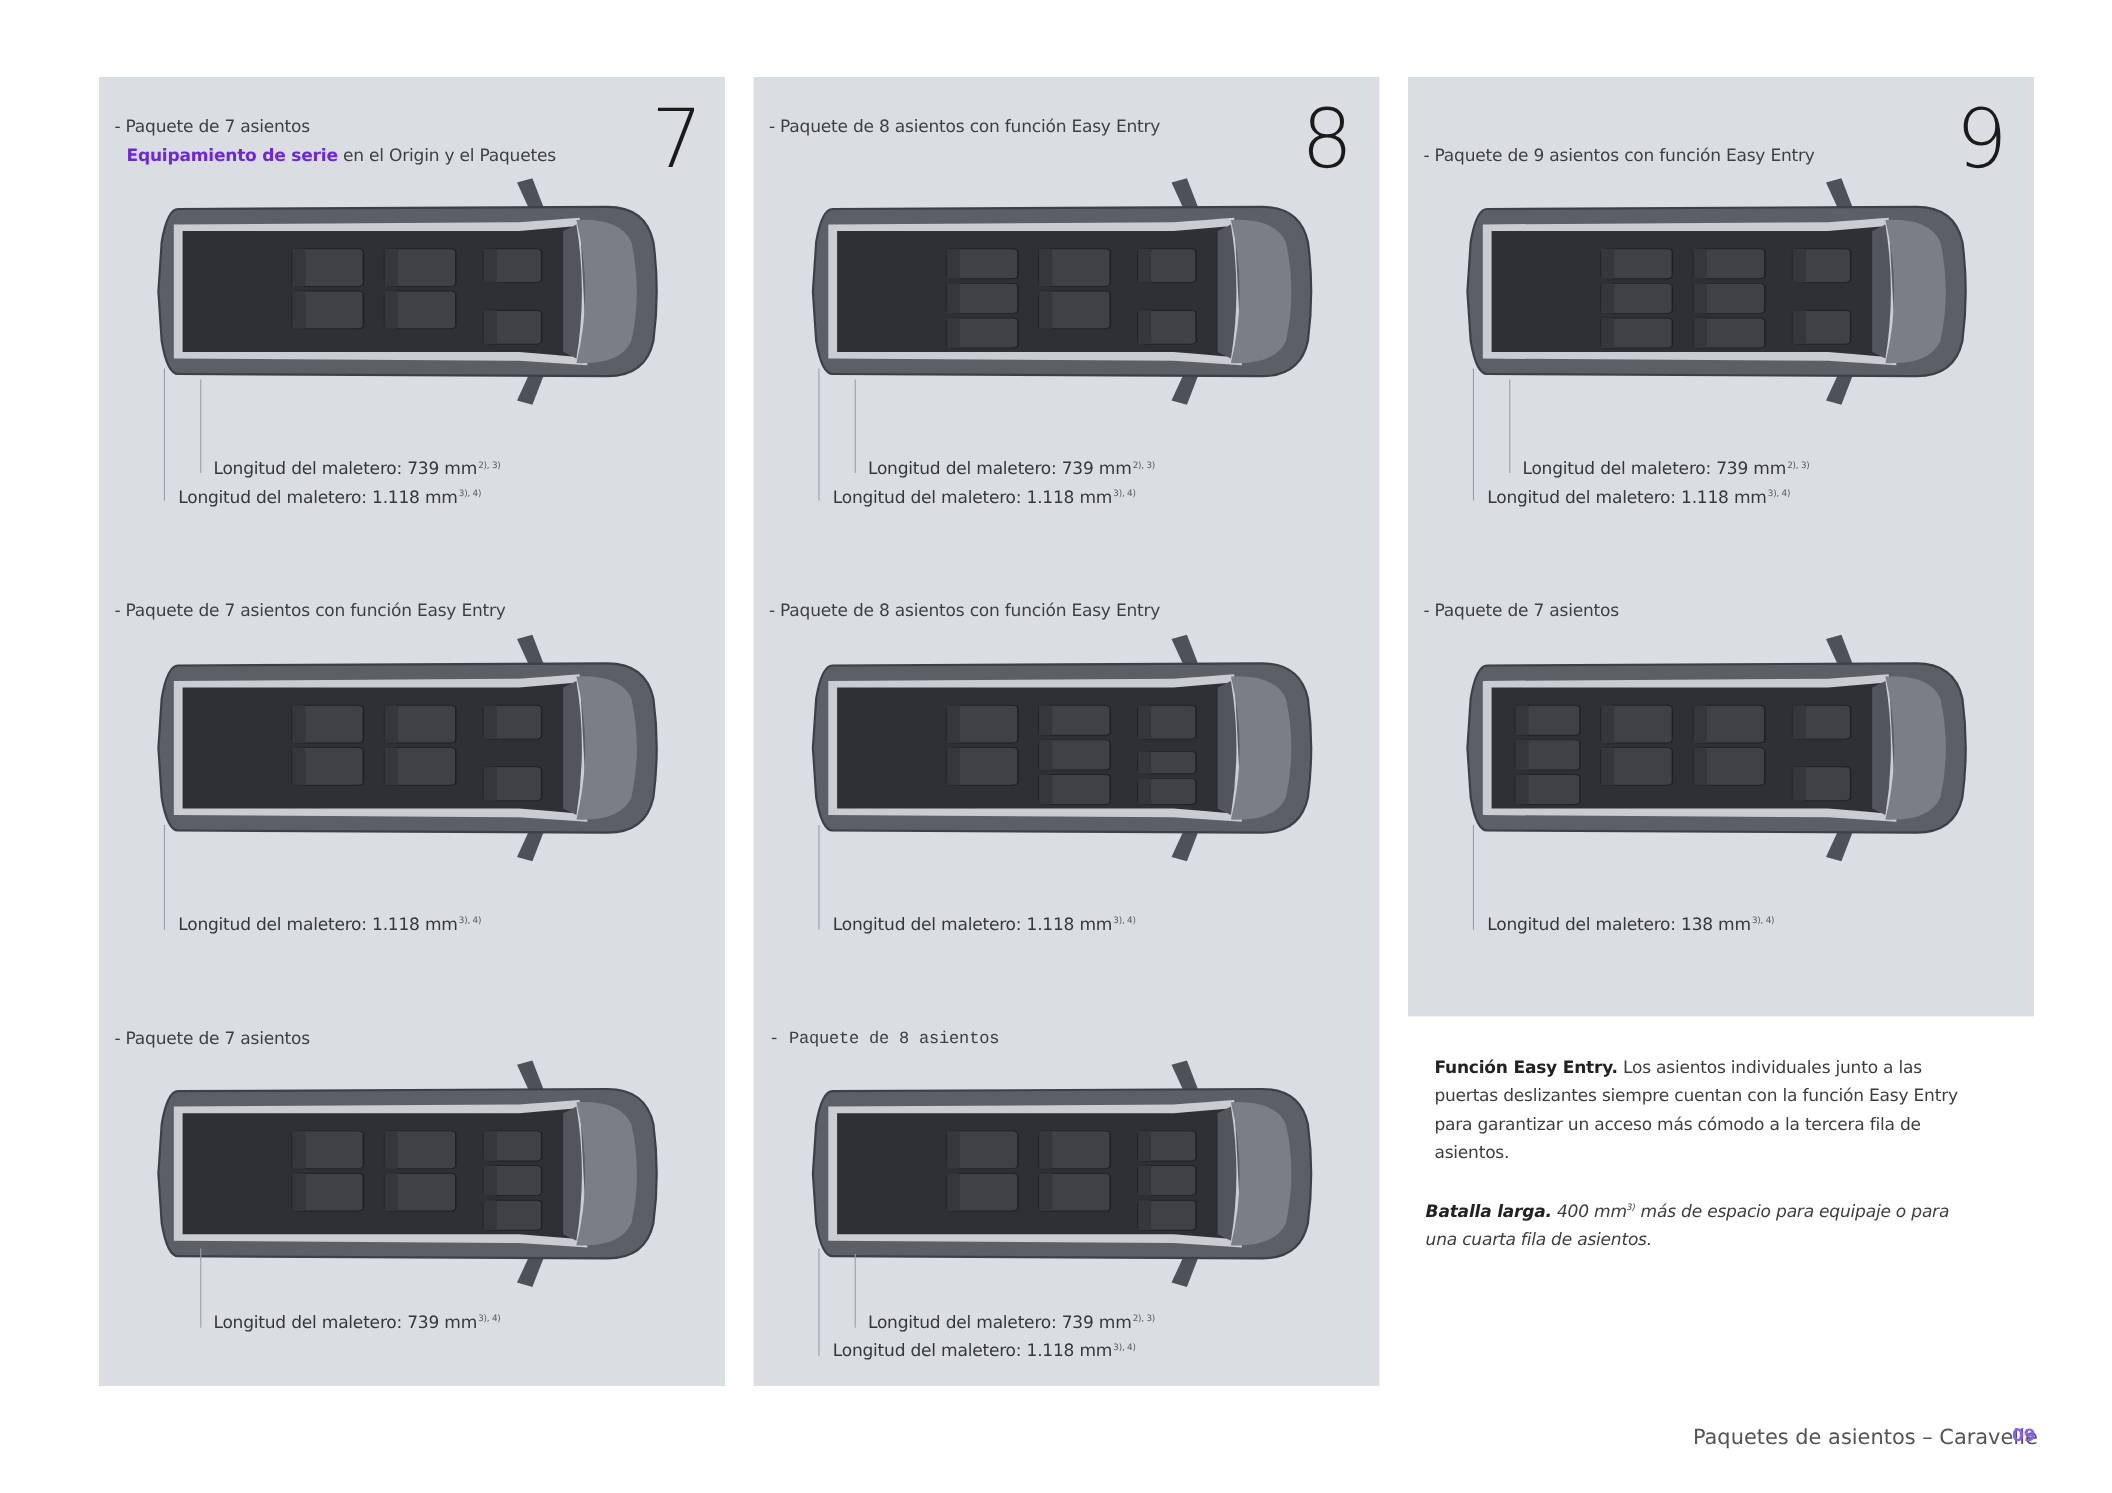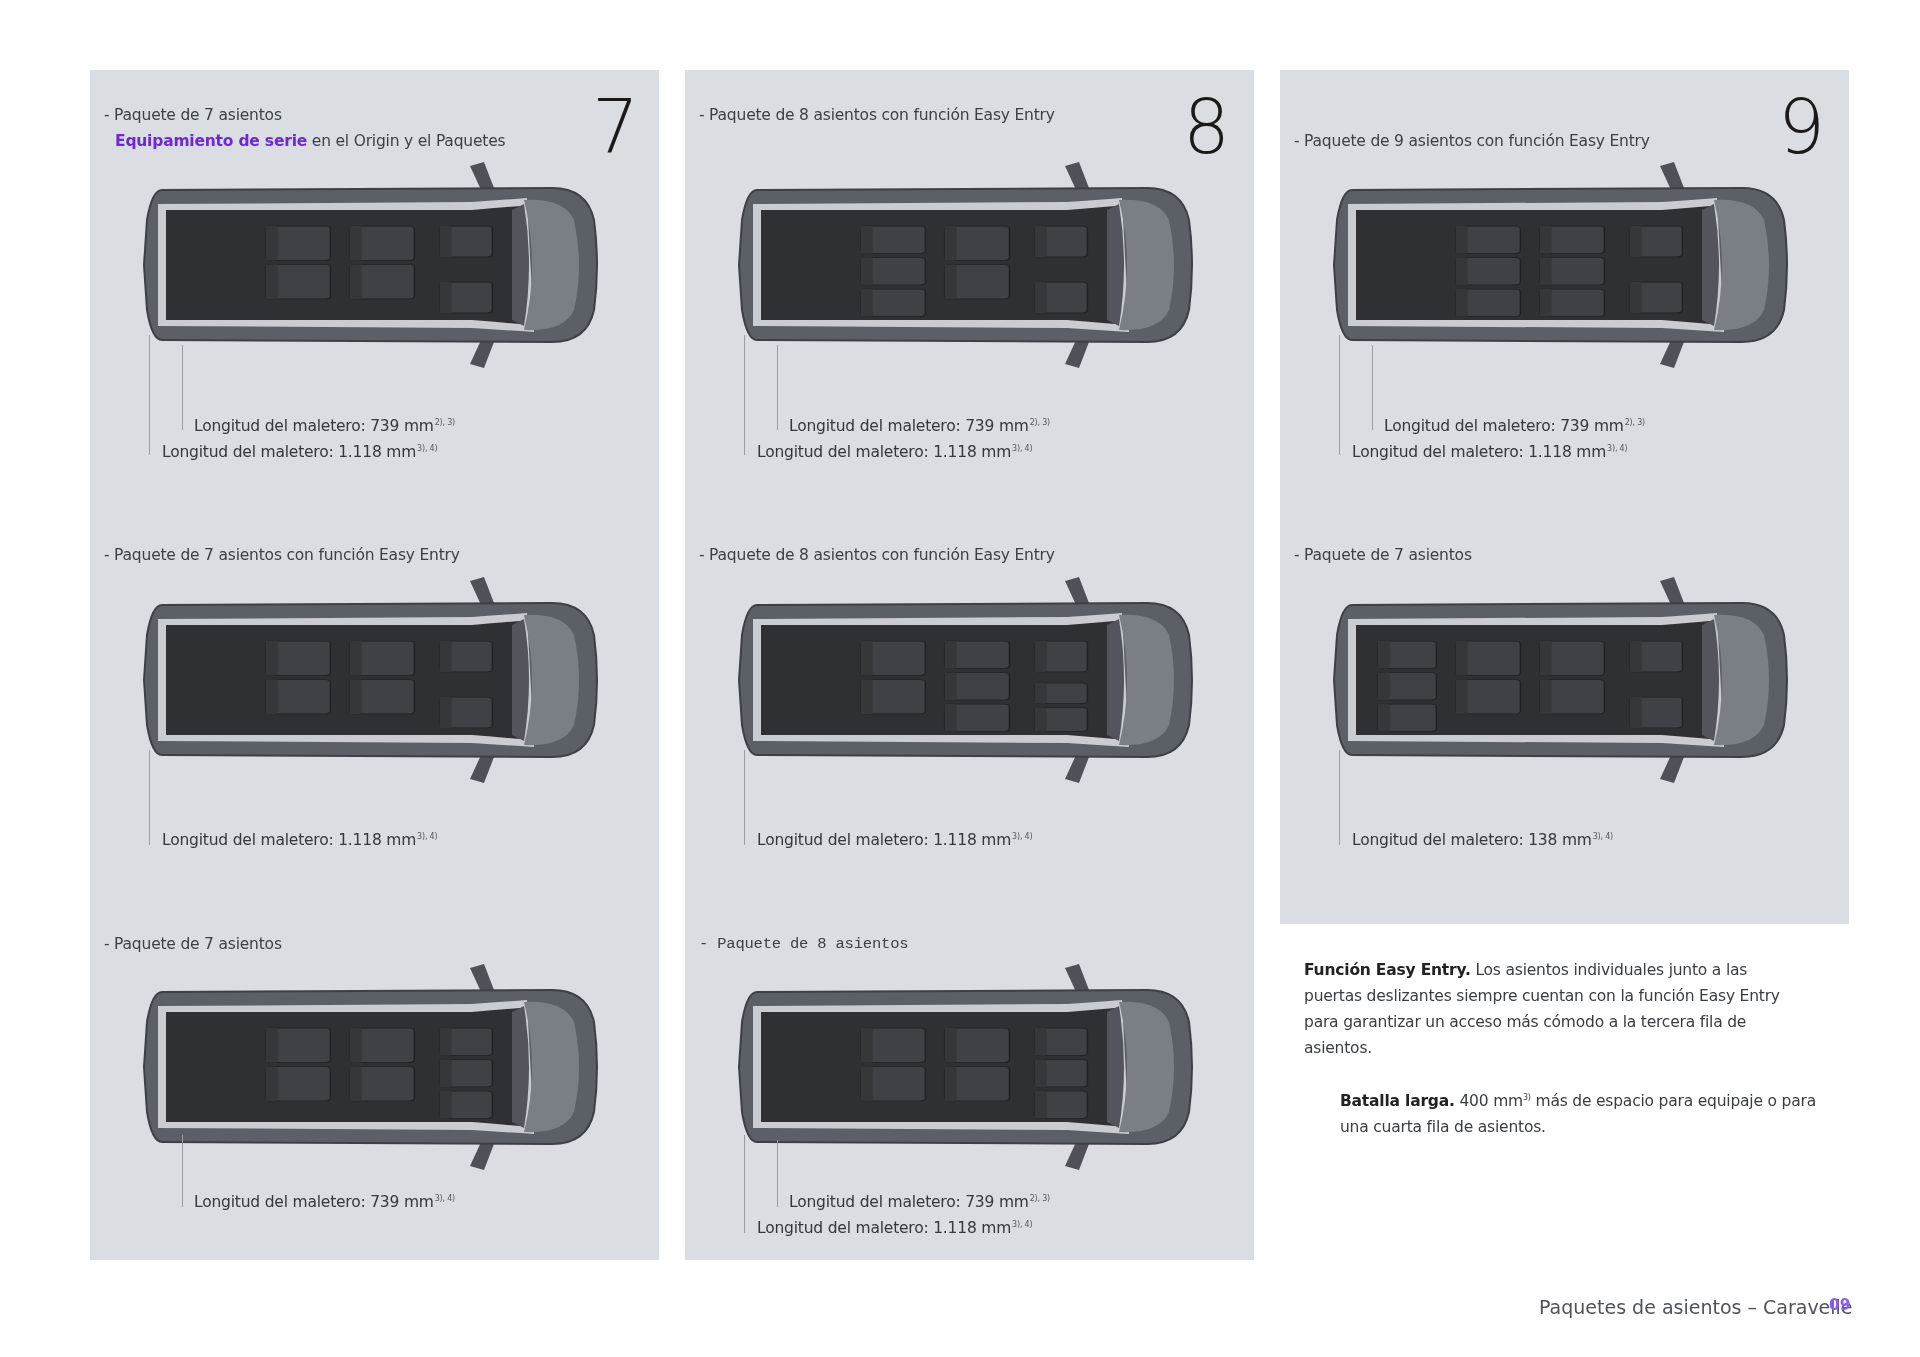--- a/index.html
+++ b/index.html
@@ -275,18 +275,18 @@
       <rect x="228" y="103" width="44" height="44" rx="4" fill="#3f4146" stroke="#202124" stroke-width="1.2"></rect>
       <rect x="228" y="103" width="10" height="44" rx="2" fill="#35373b"></rect>
     </g>
   </svg>
 <div class="vline" style="left:1339px;top:750px;height:95px;"></div>
 <div class="trunk" style="left:1352px;top:831px;"><span>Longitud del maletero: 138 mm</span><sup>3), 4)</sup></div>
 
 <div class="body-text" style="left:1304px;top:957px;">
   <b>Función Easy Entry.</b><span> Los asientos individuales junto a las puertas deslizantes siempre cuentan con la función Easy Entry para garantizar un acceso más cómodo a la tercera fila de asientos.</span>
 </div>
-<div class="body-text" style="left:1340px;top:1085px;">
+<div class="body-text" style="left:1296px;top:1085px;font-style:italic;">
   <b>Batalla larga.</b><span> 400 mm</span><sup>3)</sup><span> más de espacio para equipaje o para una cuarta fila de asientos.</span>
 </div>
 
 <div class="footer" style="left:1539px;">Paquetes de asientos – Caravelle</div>
 <div class="pageno" style="left:1829px;">09</div>
 
 </body></html>

